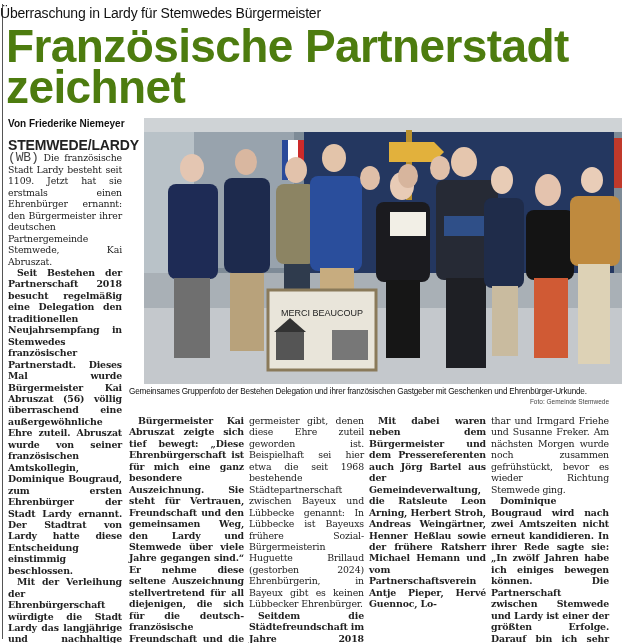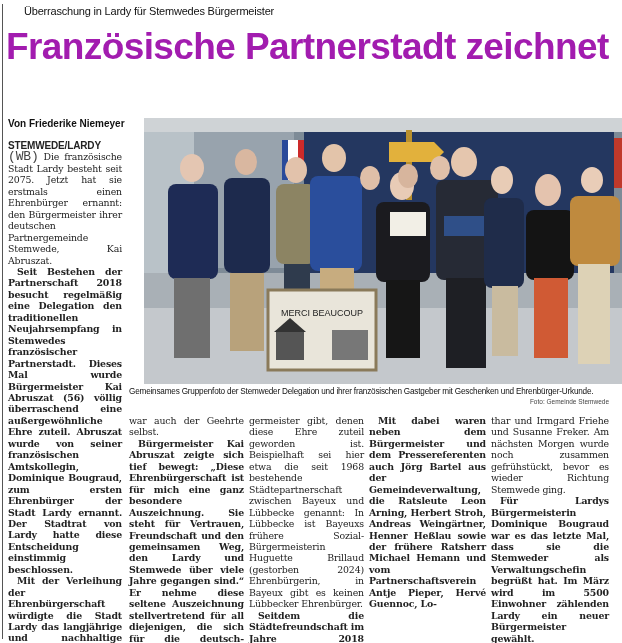--- a/index.html
+++ b/index.html
@@ -1,24 +1,24 @@
 <!DOCTYPE html>
 <html><head>
 <meta charset="utf-8">
 <style>
   html, body { margin:0; padding:0; background:#ffffff; }
   body { width:622px; height:643px; overflow:hidden; position:relative; font-family:"DejaVu Serif", serif; color:#1a1a1a; }
   .leftrule { position:absolute; left:2px; top:4px; width:1px; height:635px; background:#555; }
-  .kicker { position:absolute; left:24px; top:5px; font-family:"Liberation Sans", sans-serif; font-size:11px; letter-spacing:-0.2px; color:#111; }
-  .headline { position:absolute; left:6px; top:26px; width:616px; font-family:"Liberation Sans", sans-serif; font-weight:bold; font-size:37px; line-height:41px; letter-spacing:-0.6px; color:#a21caf; margin:0; }
+  .kicker { position:absolute; left:0; top:5px; font-family:"Liberation Sans", sans-serif; font-size:14px; letter-spacing:-0.2px; color:#111; }
+  .headline { position:absolute; left:6px; top:26px; width:616px; font-family:"Liberation Sans", sans-serif; font-weight:bold; font-size:46px; line-height:41px; letter-spacing:-0.6px; color:#4d7c0f; margin:0; }
   .byline { position:absolute; left:8px; top:118px; font-family:Liberation Sans, sans-serif; font-weight:bold; font-size:10px; color:#111; }
   .col { position:absolute; font-size:9.4px; line-height:11.45px; text-align:justify; hyphens:auto; color:#222; letter-spacing:-0.15px; }
   .col p { margin:0; }
   .col p.ind { text-indent:9px;font-weight:bold; }
-  .dateline { font-family:"Liberation Sans", sans-serif; font-weight:bold; font-size:10px; }
+  .dateline { font-family:"Liberation Sans", sans-serif; font-weight:bold; font-size:14px; }
   .agency { font-family:Liberation Mono, monospace; font-size:13px; color:#444; }
   .c1 { left:8px; top:140px; width:114px; }
   .c2 { left:129px; top:415px; width:115px; }
   .c3 { left:249px; top:415px; width:115px; }
   .c4 { left:369px; top:415px; width:117px; }
   .c5 { left:491px; top:415px; width:118px; }
   .photo { position:absolute; left:144px; top:118px; width:480px; height:266px; overflow:hidden; background:#6c7a89; }
   .caption { position:absolute; left:129px; top:387px; width:480px; font-family:"Liberation Sans", sans-serif; font-size:8.2px; color:#111; letter-spacing:-0.2px; white-space:nowrap; }
   .credit { position:absolute; right:13px; top:398px; font-family:"Liberation Sans", sans-serif; font-size:6.5px; color:#444; }
 </style>
@@ -26,21 +26,21 @@
 <body>
 
 <div class="leftrule"></div>
 
 <div class="kicker">Überraschung in Lardy für Stemwedes Bürgermeister</div>
 <h1 class="headline"><span>Französische Partnerstadt zeichnet</span><br></h1>
 
 <div class="byline">Von Friederike Niemeyer</div>
 
 <div class="col c1">
-  <p><span class="dateline">STEMWEDE/LARDY</span> <span class="agency">(WB)</span> <span>Die französische Stadt Lardy besteht seit 2075. Jetzt hat sie erstmals einen Ehrenbürger ernannt: den Bürgermeister ihrer deutschen Partnergemeinde Stemwede, Kai Abruszat.</span></p>
+  <p><span class="dateline">STEMWEDE/LARDY</span> <span class="agency">(WB)</span> <span>Die französische Stadt Lardy besteht seit 1109. Jetzt hat sie erstmals einen Ehrenbürger ernannt: den Bürgermeister ihrer deutschen Partnergemeinde Stemwede, Kai Abruszat.</span></p>
   <p class="ind">Seit Bestehen der Partnerschaft 2018 besucht regelmäßig eine Delegation den traditionellen Neujahrsempfang in Stemwedes französischer Partnerstadt. Dieses Mal wurde Bürgermeister Kai Abruszat (56) völlig überraschend eine außergewöhnliche Ehre zuteil. Abruszat wurde von seiner französischen Amtskollegin, Dominique Bougraud, zum ersten Ehrenbürger der Stadt Lardy ernannt. Der Stadtrat von Lardy hatte diese Entscheidung einstimmig beschlossen.</p>
   <p class="ind">Mit der Verleihung der Ehrenbürgerschaft würdigte die Stadt Lardy das langjährige und nachhaltige Engagement des Bürgermeisters für die deutsch-französische Freundschaft, berichtet Stemwedes Pressesprecher Jan-Philipp Ehlers, der Teil der 13-köpfigen Delegation war.</p>
 
 </div>
 
 <div class="photo">
   <svg width="480" height="266" viewBox="0 0 480 266" xmlns="http://www.w3.org/2000/svg">
     <rect x="0" y="0" width="480" height="266" fill="#7e8b97"></rect>
     <rect x="0" y="0" width="50" height="180" fill="#b9c2c8"></rect>
     <rect x="50" y="0" width="100" height="150" fill="#98a3ad"></rect>
@@ -95,35 +95,33 @@
     <g>
       <rect x="124" y="172" width="108" height="80" fill="#e9e5da" stroke="#8a7a5a" stroke-width="3"></rect>
       <text x="178" y="198" text-anchor="middle" font-family="Liberation Sans, sans-serif" font-size="9" fill="#222">MERCI BEAUCOUP</text>
       <rect x="132" y="212" width="28" height="30" fill="#555"></rect>
       <polygon points="130,214 146,200 162,214" fill="#333"></polygon>
       <rect x="188" y="212" width="36" height="30" fill="#777"></rect>
     </g>
   </svg>
 </div>
 
-<div class="caption">Gemeinsames Gruppenfoto der Stemweder Delegation und ihrer französischen Gastgeber mit Geschenken und Ehrenbürger-Urkunde.</div>
+<div class="caption">Gemeinsames Gruppenfoto der Bestehen Delegation und ihrer französischen Gastgeber mit Geschenken und Ehrenbürger-Urkunde.</div>
 <div class="credit">Foto: Gemeinde Stemwede</div>
 
 <div class="col c2">
-  <p>war auch der Geehrte selbst.</p>
   <p class="ind">Bürgermeister Kai Abruszat zeigte sich tief bewegt: „Diese Ehrenbürgerschaft ist für mich eine ganz besondere Auszeichnung. Sie steht für Vertrauen, Freundschaft und den gemeinsamen Weg, den Lardy und Stemwede über viele Jahre gegangen sind.“ Er nehme diese seltene Auszeichnung stellvertretend für all diejenigen, die sich für die deutsch-französische Freundschaft und die Partnerschaft zwischen Lardy und Stemwede engagieren, gerne entgegen.</p>
 
 </div>
 
 <div class="col c3">
   <p>germeister gibt, denen diese Ehre zuteil geworden ist. Beispielhaft sei hier etwa die seit 1968 bestehende Städtepartnerschaft zwischen Bayeux und Lübbecke genannt: In Lübbecke ist Bayeuxs frühere Sozial-Bürgermeisterin Huguette Brillaud (gestorben 2024) Ehrenbürgerin, in Bayeux gibt es keinen Lübbecker Ehrenbürger.</p>
   <p class="ind">Seitdem die Städtefreundschaft im Jahre 2018 unterzeichnet wurde, reist eine Stemweder Delegation aus Mitgliedern des Partnerschaftsvereins, aus der Verwaltung sowie dem Gemeinderat, in jedem Januar zum traditionellen Neujahrsempfang nach Lardy. Jedes Mal werden die Gäste aus</p>
 </div>
 
 <div class="col c4">
   <p class="ind">Mit dabei waren neben dem Bürgermeister und dem Pressereferenten auch Jörg Bartel aus der Gemeindeverwaltung, die Ratsleute Leon Arning, Herbert Stroh, Andreas Weingärtner, Henner Heßlau sowie der frühere Ratsherr Michael Hemann und vom Partnerschaftsverein Antje Pieper, Hervé Guennoc, Lo-</p>
 </div>
 
 <div class="col c5">
   <p>thar und Irmgard Friehe und Susanne Freker. Am nächsten Morgen wurde noch zusammen gefrühstückt, bevor es wieder Richtung Stemwede ging.</p>
-  <p class="ind">Für Lardys Bürgermeisterin Dominique Bougraud war es das letzte Mal, dass sie die Stemweder als Verwaltungschefin begrüßt hat. Im März wird im 5500 Einwohner zählenden Lardy ein neuer Bürgermeister gewählt.</p>
   <p class="ind">Dominique Bougraud wird nach zwei Amtszeiten nicht erneut kandidieren. In ihrer Rede sagte sie: „In zwölf Jahren habe ich einiges bewegen können. Die Partnerschaft zwischen Stemwede und Lardy ist einer der größten Erfolge. Darauf bin ich sehr stolz.“</p>
 </div>
 
 </body></html>

